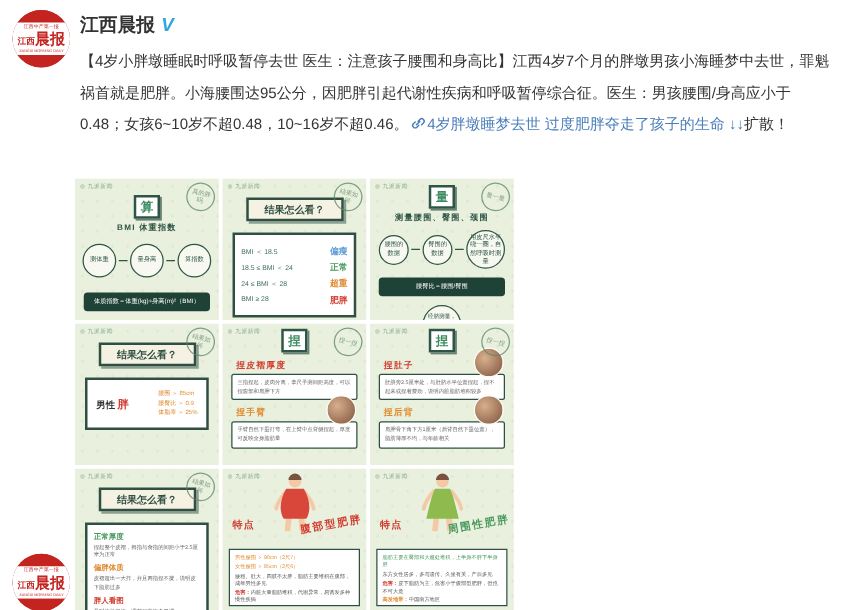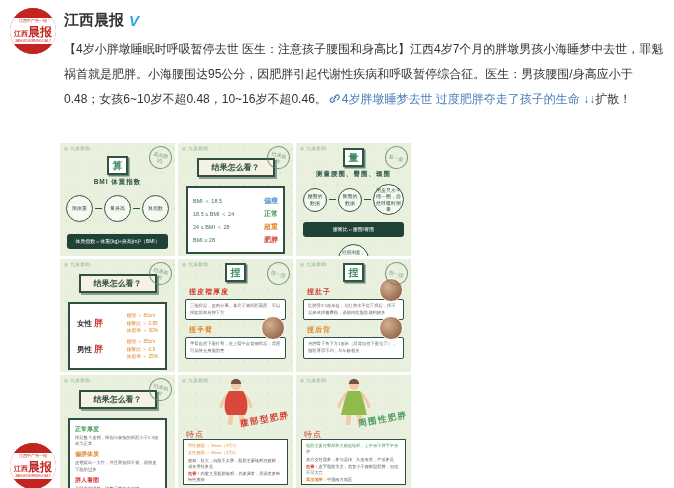--- a/index.html
+++ b/index.html
@@ -78,21 +78,21 @@
         line-height:1.55;border-radius:2px}
   .photo{position:absolute;top:-9px;right:1px;width:22px;height:22px;border-radius:50%;z-index:2;
          background:radial-gradient(circle at 35% 35%,#d7b08d,#7e513c);border:1px solid #fdfdf7}
 
   .rh{font-size:6px;font-weight:bold}
   .rt{font-size:4.3px;color:#666;line-height:1.45;margin:1px 0 3px}
 
   .fig{display:block;margin:2px auto 0}
   .btitle{position:absolute;top:39px;right:3px;font-weight:bold;font-size:8.5px;transform:rotate(-10deg);
           letter-spacing:1.5px;z-index:2}
-  .tedian{position:absolute;top:54px;left:8px;font-size:8px;font-weight:normal;color:#d23b2f;letter-spacing:1px}
+  .tedian{position:absolute;top:39px;left:8px;font-size:8px;font-weight:bold;color:#d23b2f;letter-spacing:1px}
   .bbox{position:absolute;left:5px;right:5px;top:64px;bottom:3px;background:#fff;border:1.5px solid #2f4f43;
         padding:3px 4px;font-size:4.2px;line-height:1.5;color:#555;overflow:hidden}
   .bl{margin-bottom:1px}
 </style>
 </head>
 <body>
 
 <div class="avatar" id="avatar-top">
   <div class="cap"></div>
   <div class="band">
@@ -165,24 +165,20 @@
         <span class="circ big">用皮尺水平绕一圈，自然呼吸时测量</span>
       </div>
       <div class="banner">腰臀比＝腰围/臀围</div>
       <div class="extra-circ">经脐测量，站位下方最细处</div>
     </div>
     <div class="cell t-gender">
       <span class="wm">◎ 九派新闻</span>
       <span class="stamp">结果如何</span>
       <div class="headban">结果怎么看？</div>
       <div class="gbox">
-        <div class="grow">
-          <span class="gsex">女性<b class="gtag">胖</b></span>
-          <span class="glines">腰围 ＞ 80cm<br>腰臀比 ＞ 0.85<br>体脂率 ＞ 30%</span>
-        </div>
         <div class="grow">
           <span class="gsex">男性<b class="gtag">胖</b></span>
           <span class="glines">腰围 ＞ 85cm<br>腰臀比 ＞ 0.9<br>体脂率 ＞ 25%</span>
         </div>
       </div>
     </div>
     <div class="cell t-pinch">
       <span class="wm">◎ 九派新闻</span>
       <span class="stamp">捏一捏</span>
       <div class="charbox">捏</div>

